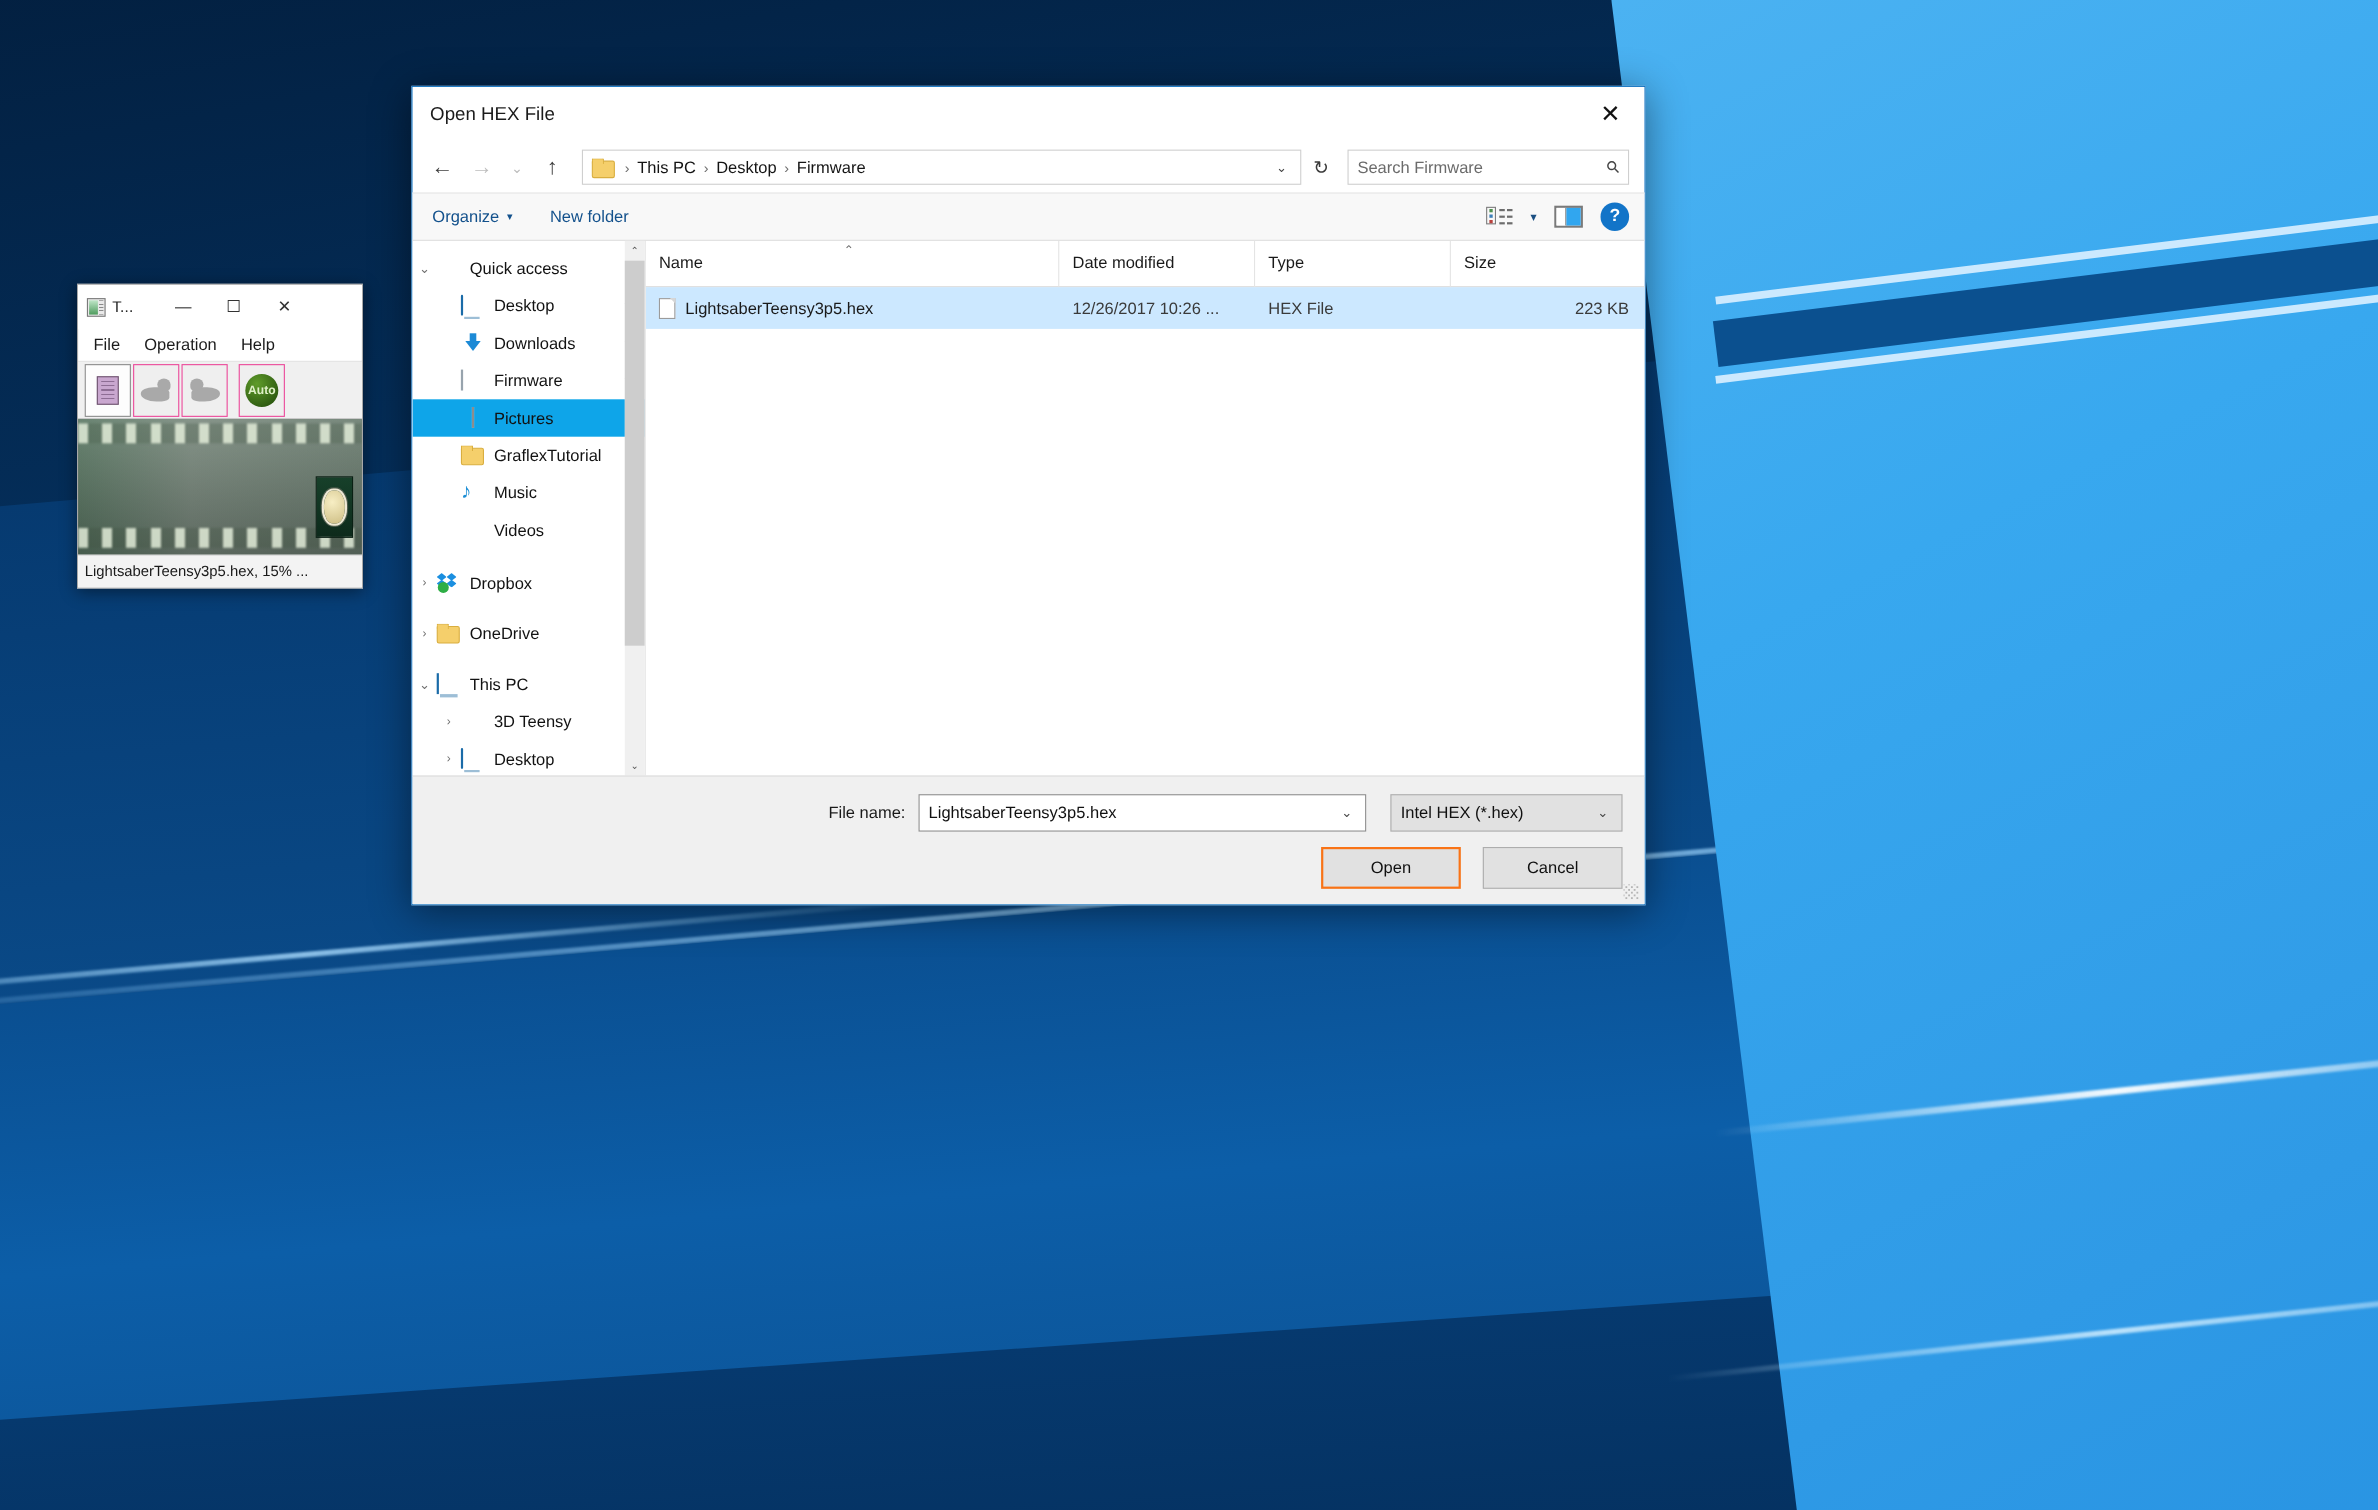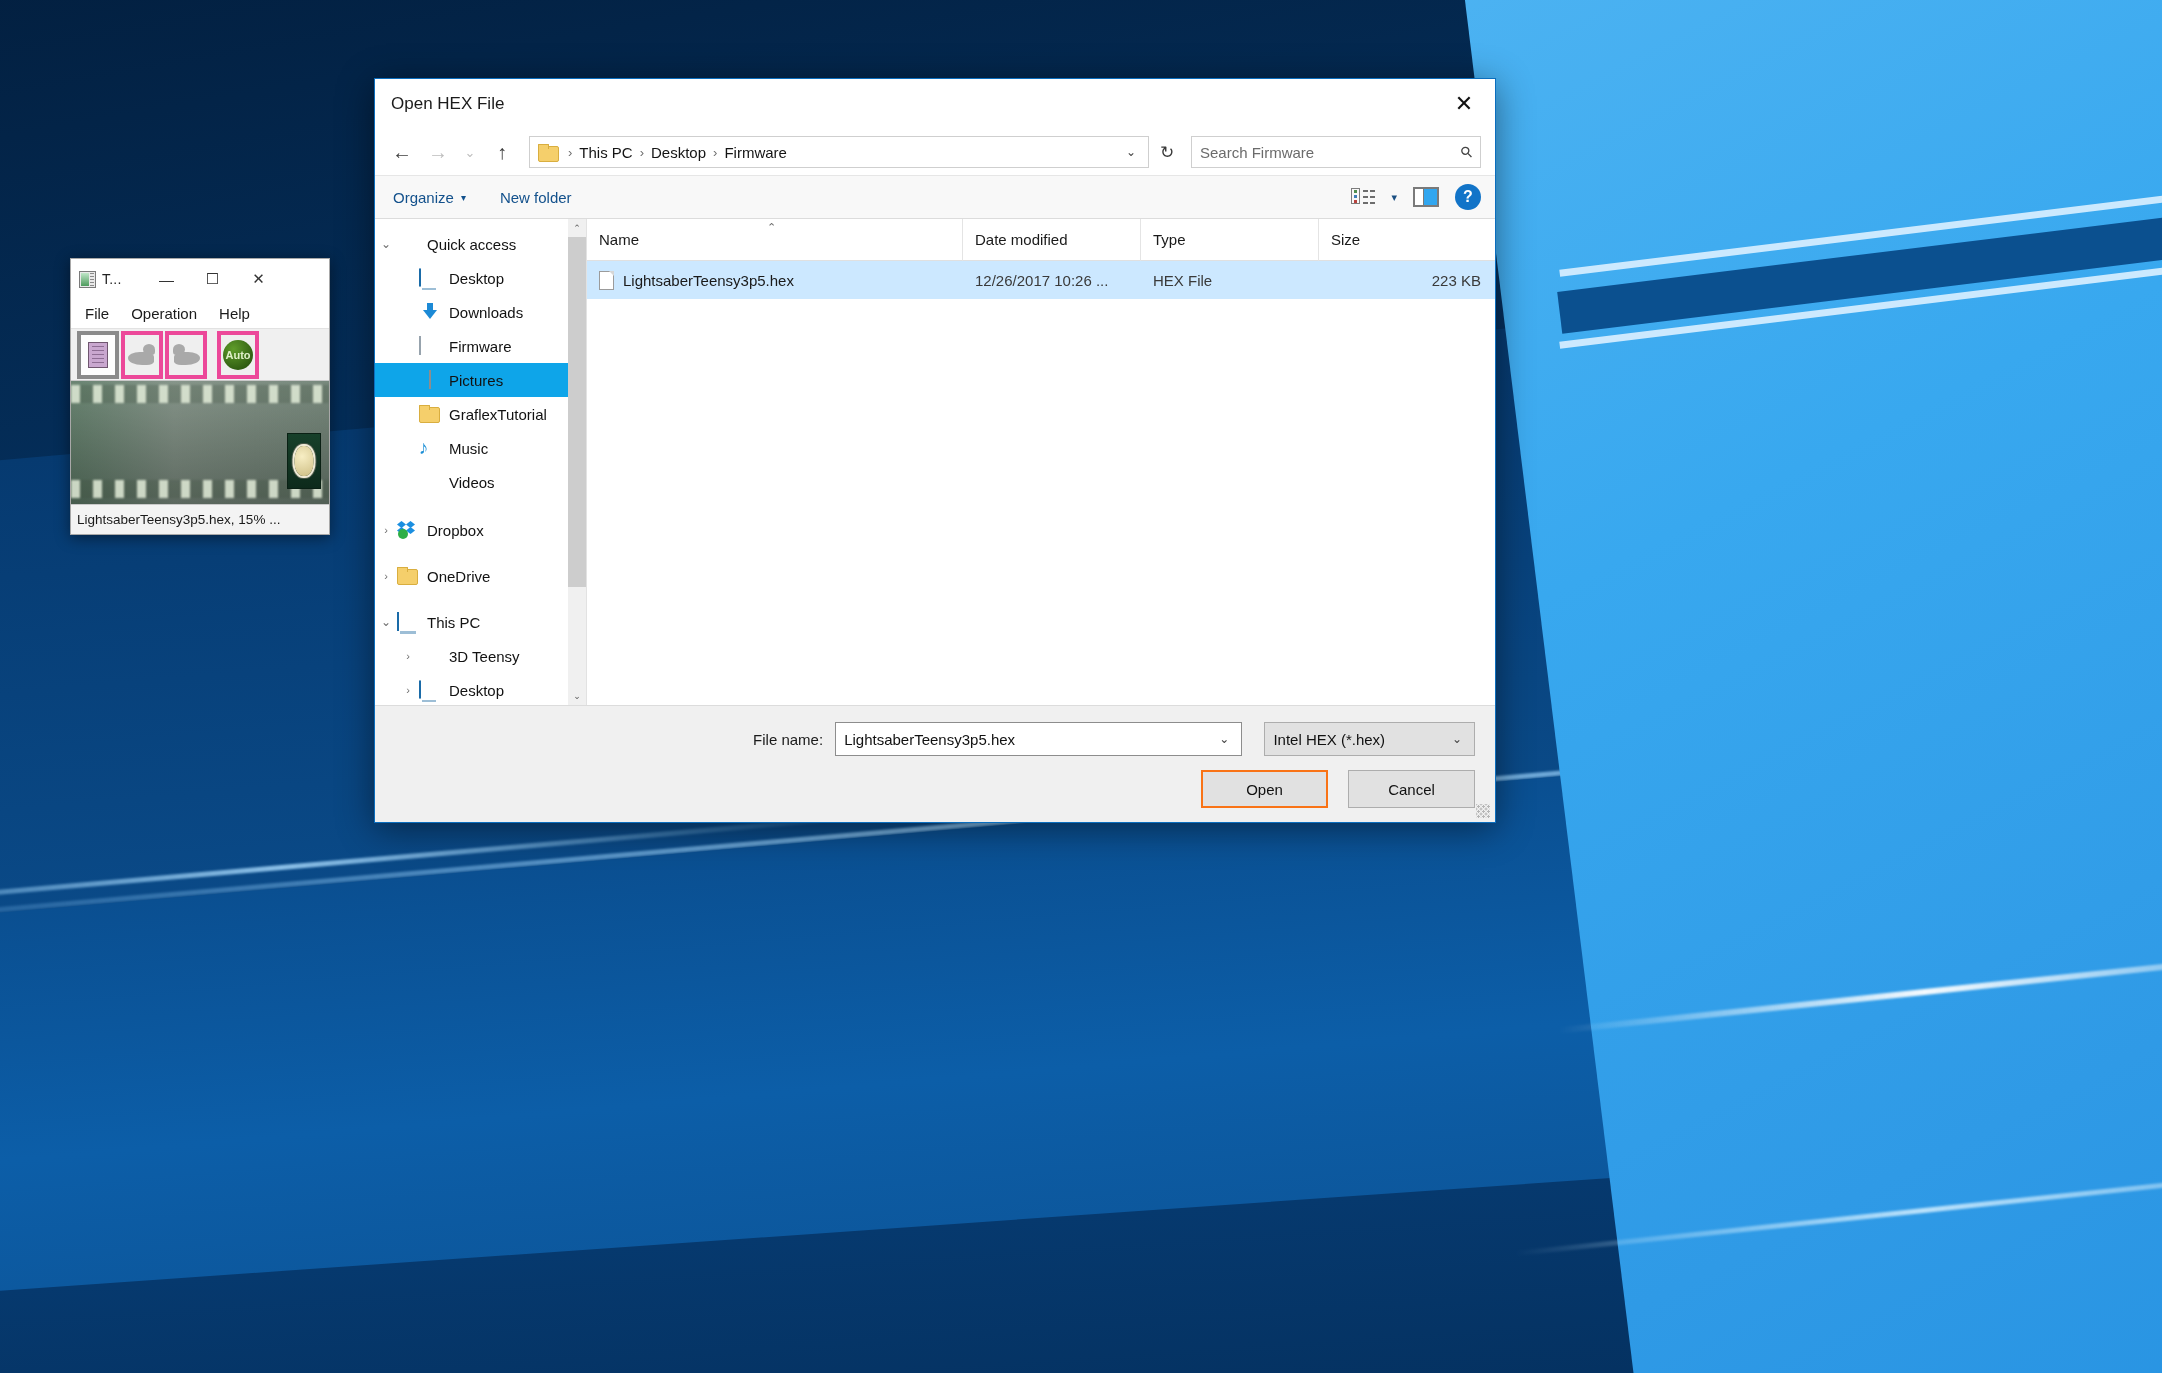--- a/index.html
+++ b/index.html
@@ -130,21 +130,21 @@
     font-size: 15px; color: #1b1b1b;
   }
   #teensy-toolbar {
     height: 52px; display: flex; align-items: center;
     gap: 2px; padding: 4px 6px;
     background: #f0f0f0;
     border-bottom: 1px solid #c9c9c9;
   }
   .tbtn {
     width: 42px; height: 48px;
-    border: 4px solid #ec4899;
+    border: 1px solid #ec4899;
     background: #efefef;
     display: flex; align-items: center; justify-content: center;
     position: relative;
   }
   .tbtn.pressed { background: #fdfdfd; border-color: #8a8a8a; }
   #tbtn-open-icon {
     width: 20px; height: 26px;
     background: #c9a7cf;
     border: 1px solid #6f566f;
     position: relative;
@@ -281,21 +281,21 @@
   }
   .bc-sep { color: #6e6e6e; font-size: 13px; padding: 0 5px; }
   .bc-item { font-size: 15px; color: #141414; }
   #bc-caret { margin-left: auto; padding: 0 8px; font-size: 12px; color: #444; }
   #nav-refresh {
     width: 32px; height: 32px; display: flex;
     align-items: center; justify-content: center;
     font-size: 17px; color: #3a3a3a;
   }
   #search-box {
-    width: 290px; height: 32px; margin-left: 6px;
+    width: 256px; height: 32px; margin-left: 6px;
     border: 1px solid #cfcfcf; background: #fff;
     display: flex; align-items: center; padding: 0 8px;
   }
   #search-input {
     flex: 1; border: none; outline: none;
     font-family: "Liberation Sans", sans-serif;
     font-size: 15px; color: #141414; background: transparent;
   }
   #search-input::placeholder { color: #6b6b6b; }
   #search-icon { font-size: 15px; color: #444; transform: rotate(-45deg); }

